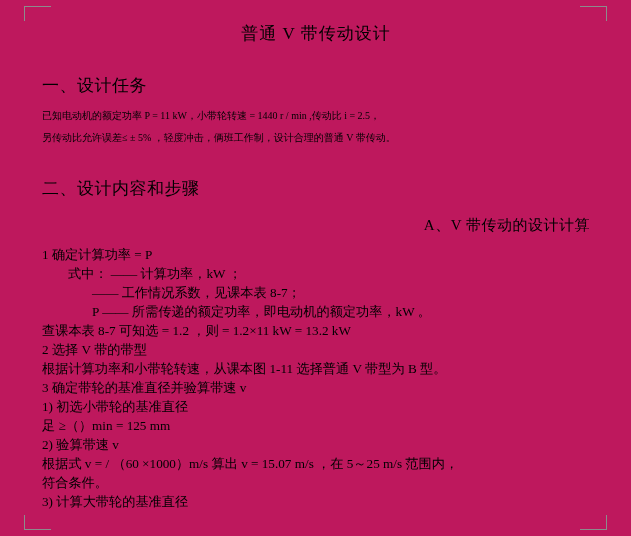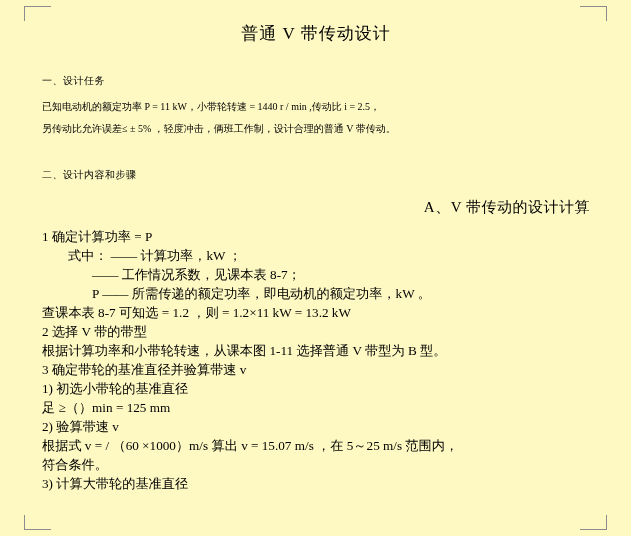--- a/index.html
+++ b/index.html
@@ -11,21 +11,21 @@
     width: 631px;
     height: 536px;
     overflow: hidden;
     font-family: "Liberation Serif", "DejaVu Serif", serif;
     color: #000000;
   }
   .page {
     position: relative;
     width: 631px;
     height: 536px;
-    background: #fef9c3;
+    background: #be185d;
   }
   
   .crop {
     position: absolute;
     border-color: #8c8c8c;
     border-style: solid;
     width: 26px;
     height: 14px;
   }
   .crop.tl { left: 24px; top: 6px; border-width: 1px 0 0 1px; }
@@ -40,21 +40,21 @@
     width: 548px;
   }
   .doc-title {
     text-align: center;
     font-size: 17px;
     letter-spacing: 1px;
     margin: 6px 0 22px 0;
     font-family: "Liberation Serif", "DejaVu Serif", serif;
   }
   .h2 {
-    font-size: 10px;
+    font-size: 17px;
     margin: 29px 0 9px 0;
     letter-spacing: 0.5px;
   }
   .h3 {
     font-size: 15px;
     margin: 16px 0 10px 0;
     letter-spacing: 0.5px;
     text-align: right;
   }
   p.body {

